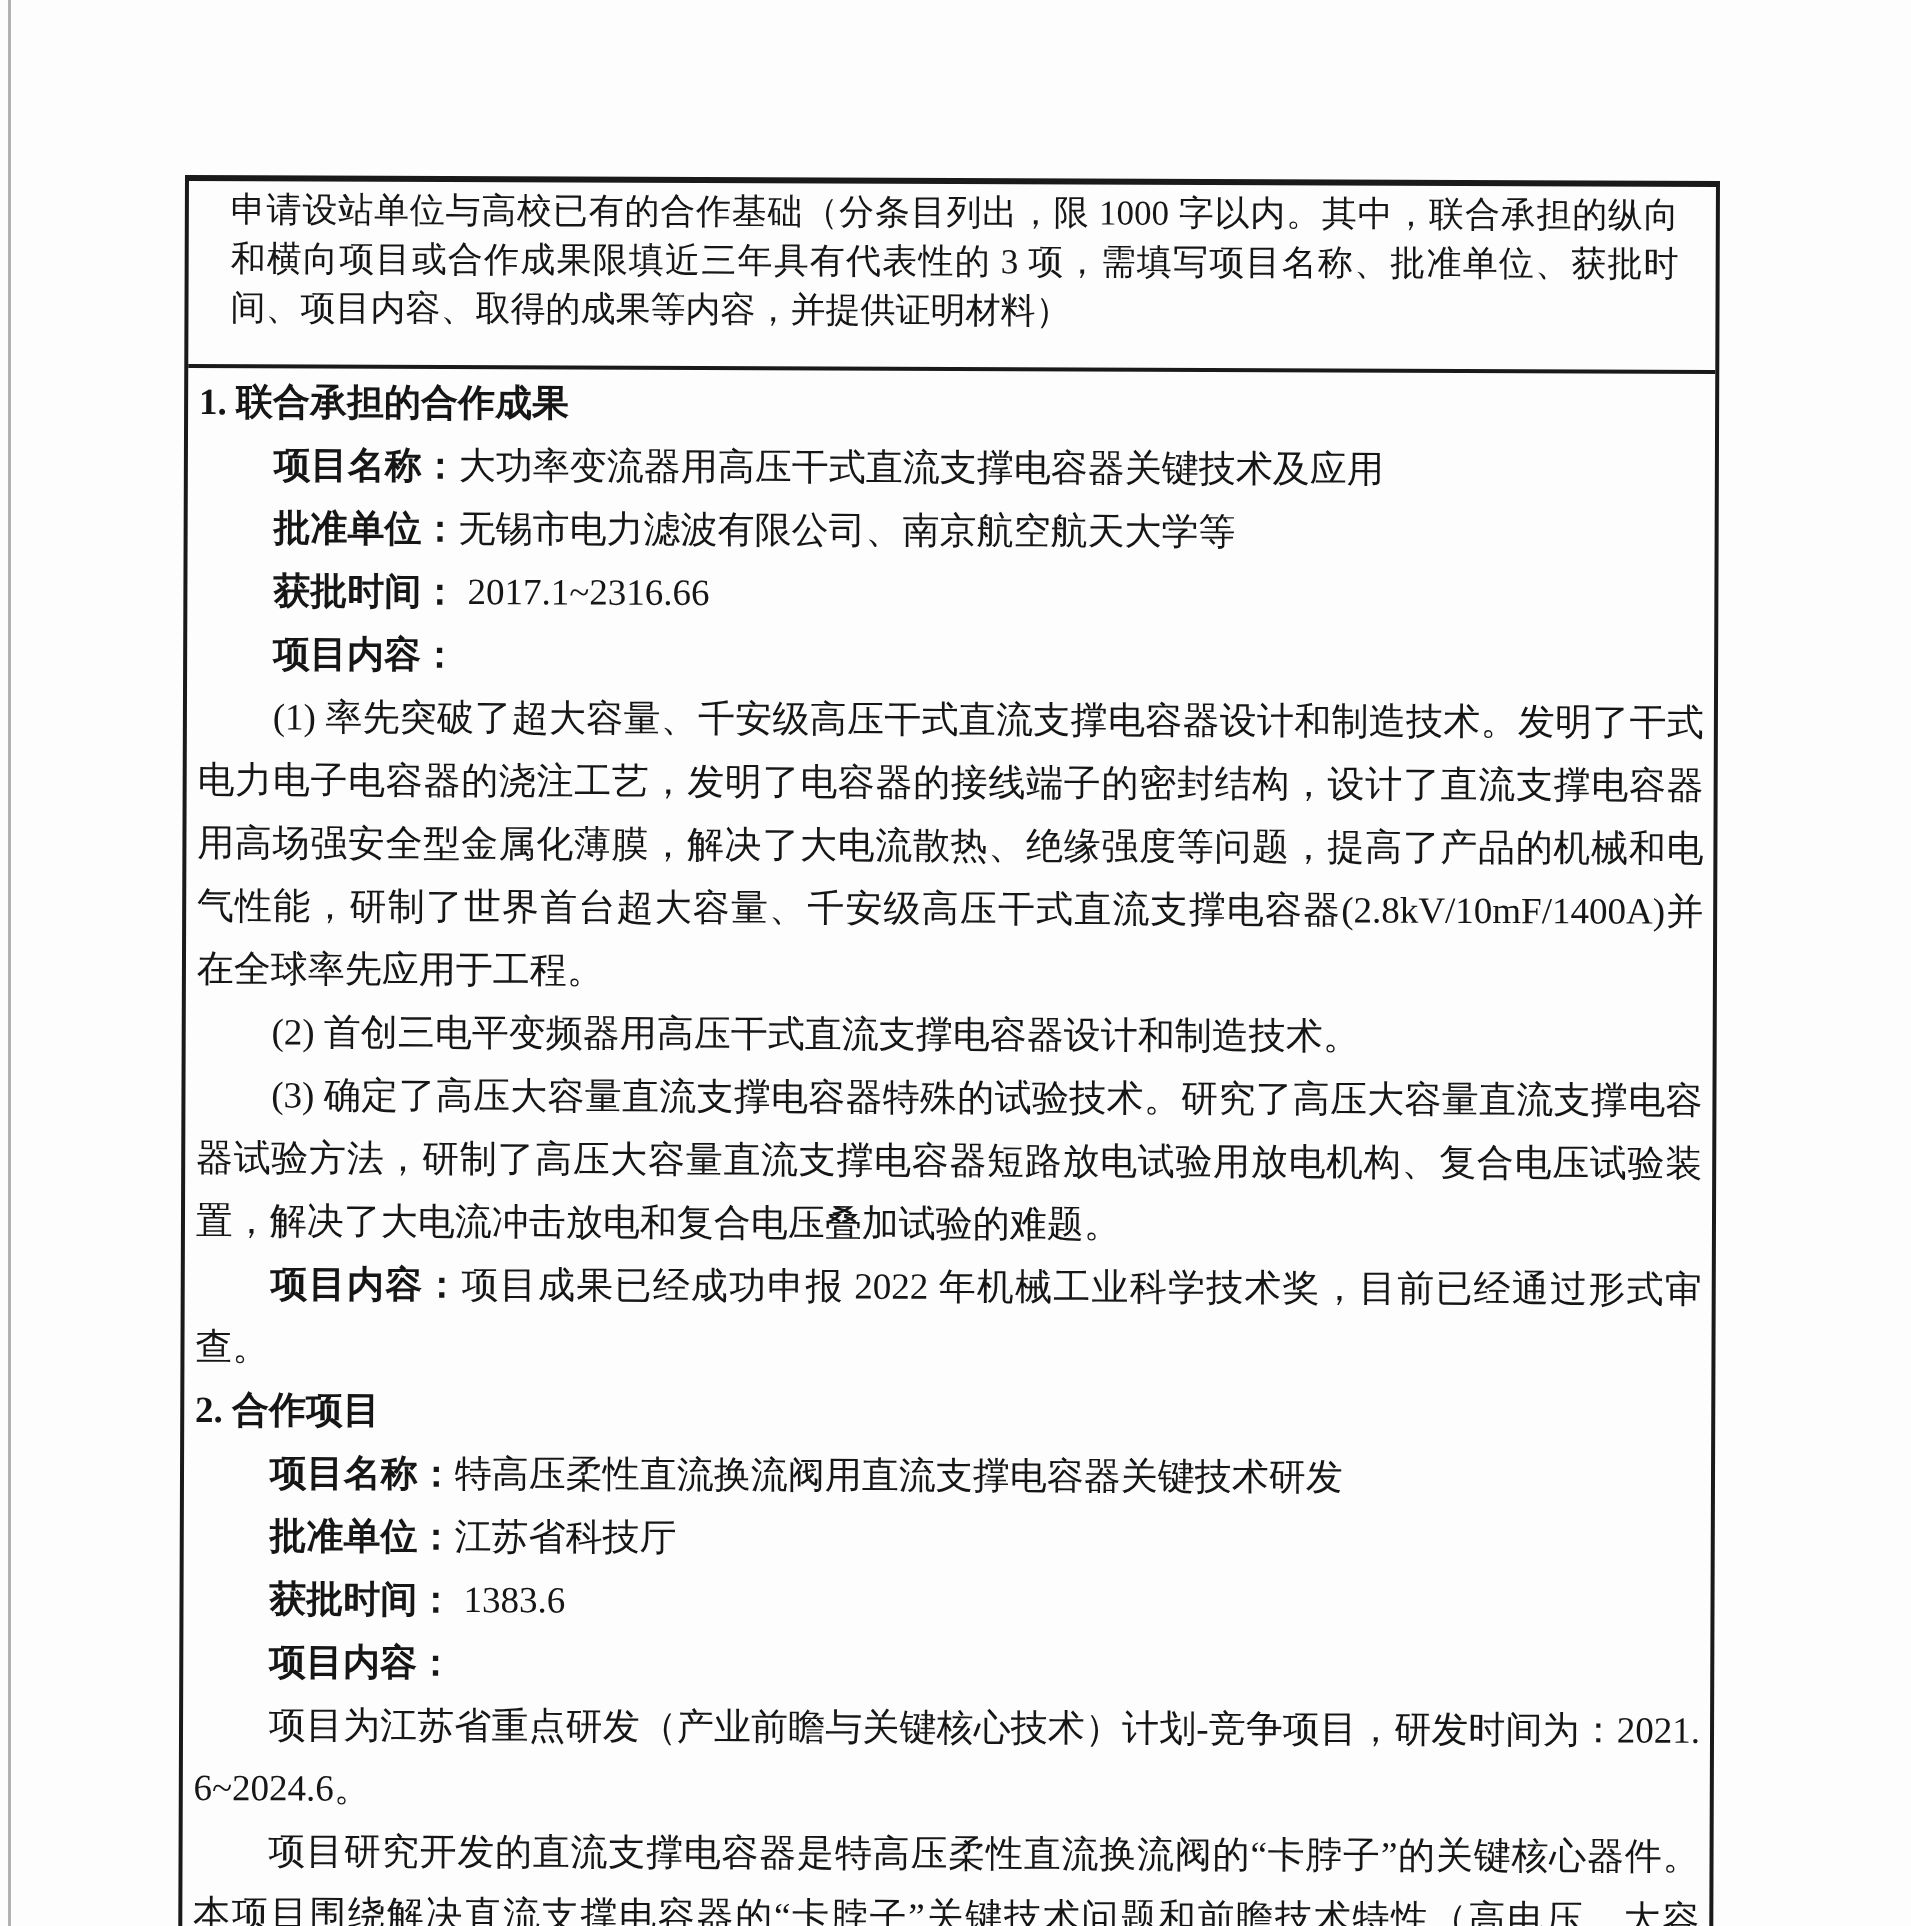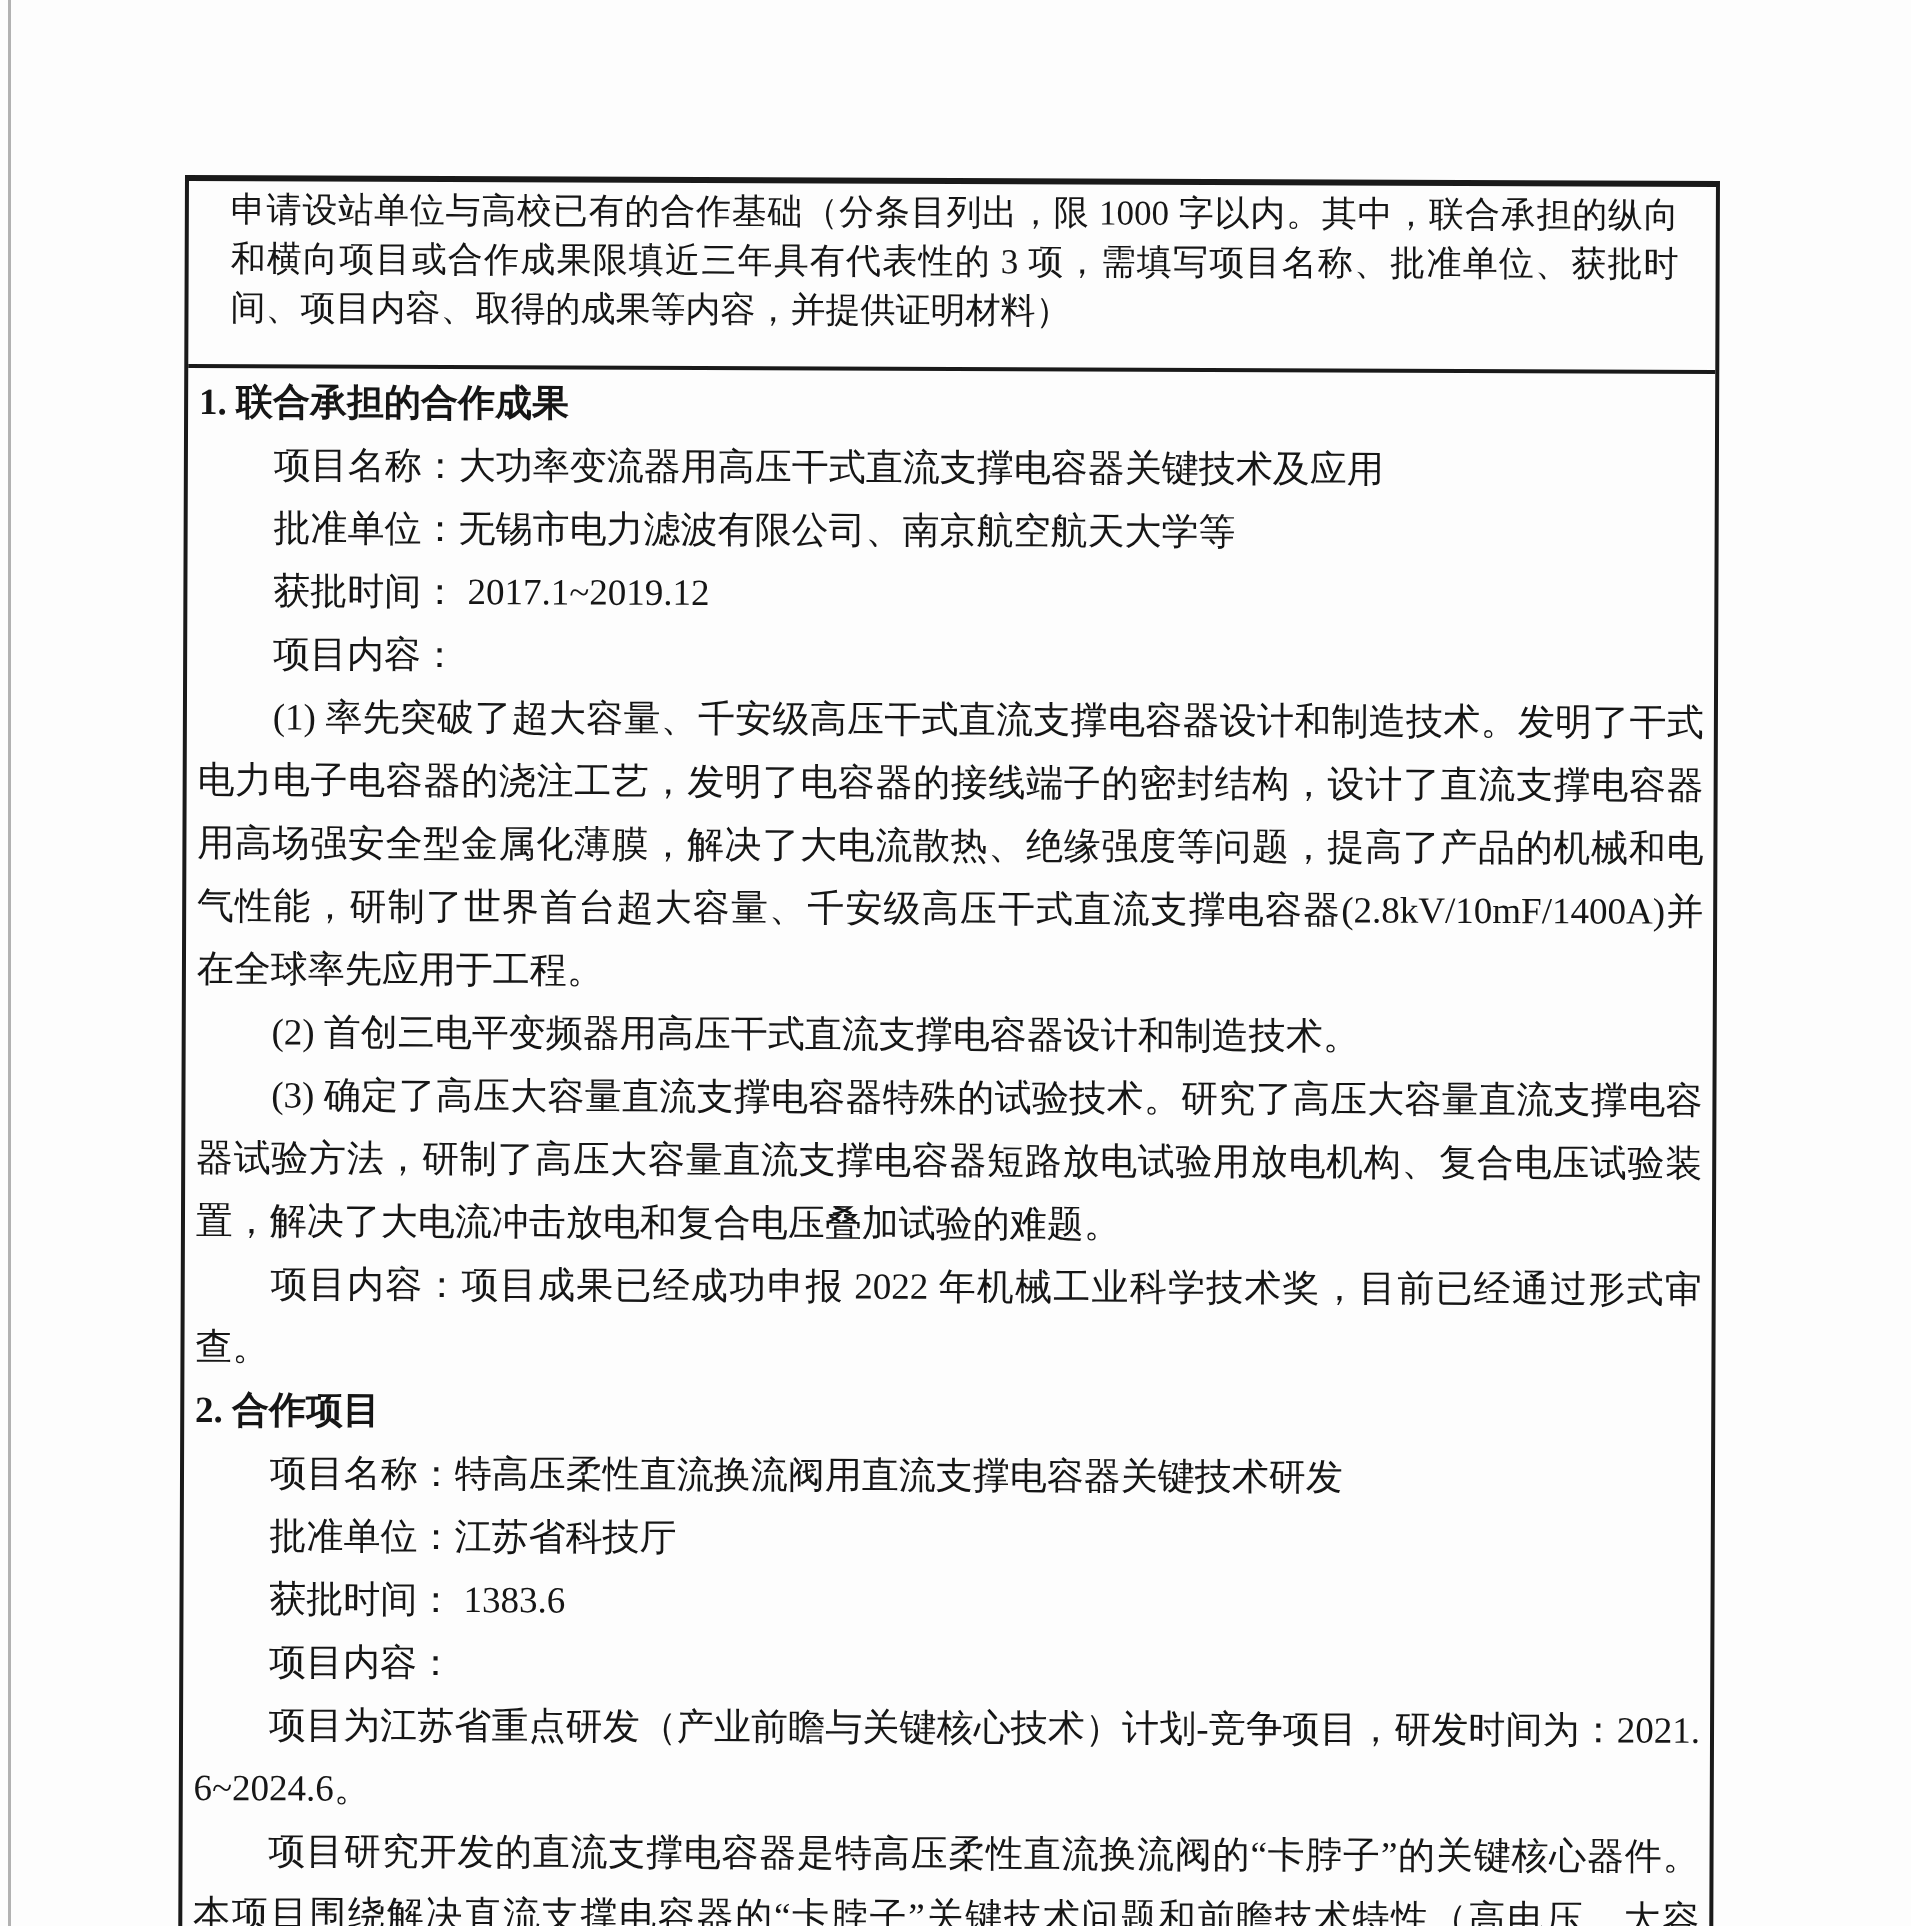--- a/index.html
+++ b/index.html
@@ -57,21 +57,21 @@
     font-size: 37px;
     line-height: 63px;
   }
   .cell-body p {
     margin: 0;
     text-align: justify;
     word-break: break-all;
   }
   .indent { text-indent: 75px; }
   .h { font-weight: bold; text-indent: 0; }
-  .b { font-weight: normal; }
+  .b { font-weight: bold; }
 </style>
 </head>
 <body>
 
 <div class="page">
 
   <div class="edge-left"></div>
 
   <div class="formbox">
 
@@ -80,21 +80,21 @@
     </div>
 
     <div class="cell-body">
 
       <p class="h">1. 联合承担的合作成果</p>
 
       <p class="indent"><span class="b">项目名称：</span><span>大功率变流器用高压干式直流支撑电容器关键技术及应用</span></p>
 
       <p class="indent"><span class="b">批准单位：</span><span>无锡市电力滤波有限公司、南京航空航天大学等</span></p>
 
-      <p class="indent"><span class="b">获批时间：</span><span> 2017.1~2019.12</span></p>
+      <p class="indent"><span class="b">获批时间：</span><span> 2017.1~2316.66</span></p>
 
       <p class="indent"><span class="b">项目内容：</span><span></span></p>
 
       <p class="indent">(1) 率先突破了超大容量、千安级高压干式直流支撑电容器设计和制造技术。发明了干式电力电子电容器的浇注工艺，发明了电容器的接线端子的密封结构，设计了直流支撑电容器用高场强安全型金属化薄膜，解决了大电流散热、绝缘强度等问题，提高了产品的机械和电气性能，研制了世界首台超大容量、千安级高压干式直流支撑电容器(2.8kV/10mF/1400A)并在全球率先应用于工程。</p>
       <p class="indent">(2) 首创三电平变频器用高压干式直流支撑电容器设计和制造技术。</p>
       <p class="indent">(3) 确定了高压大容量直流支撑电容器特殊的试验技术。研究了高压大容量直流支撑电容器试验方法，研制了高压大容量直流支撑电容器短路放电试验用放电机构、复合电压试验装置，解决了大电流冲击放电和复合电压叠加试验的难题。</p>
 
       <p class="indent"><span class="b">项目内容：</span><span>项目成果已经成功申报 2022 年机械工业科学技术奖，目前已经通过形式审查。</span></p>
 
       <p class="h">2. 合作项目</p>

